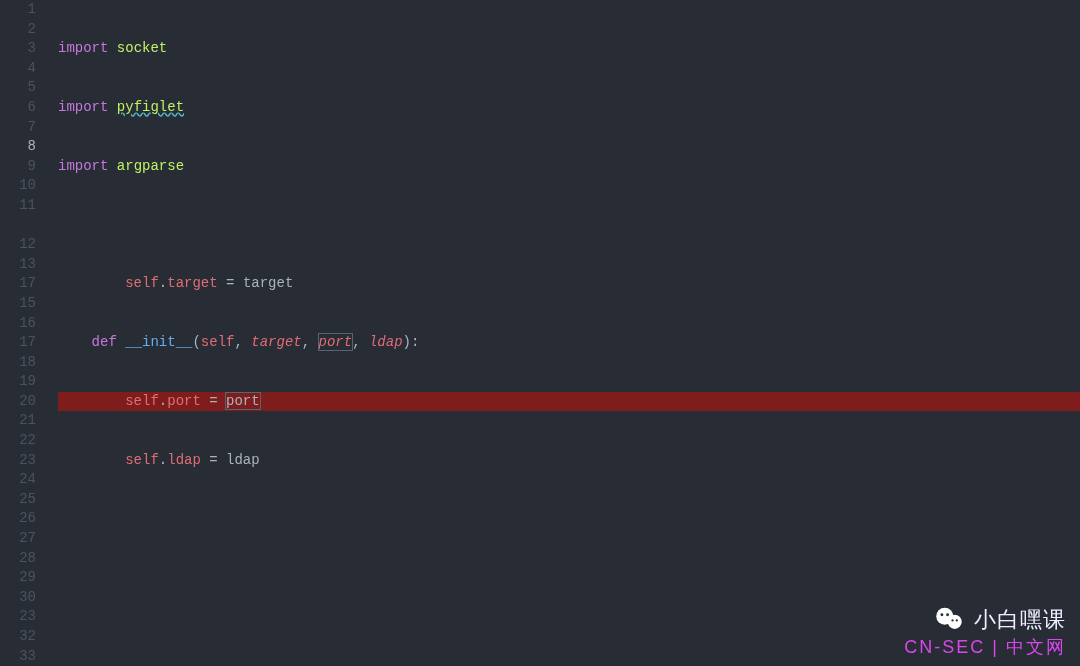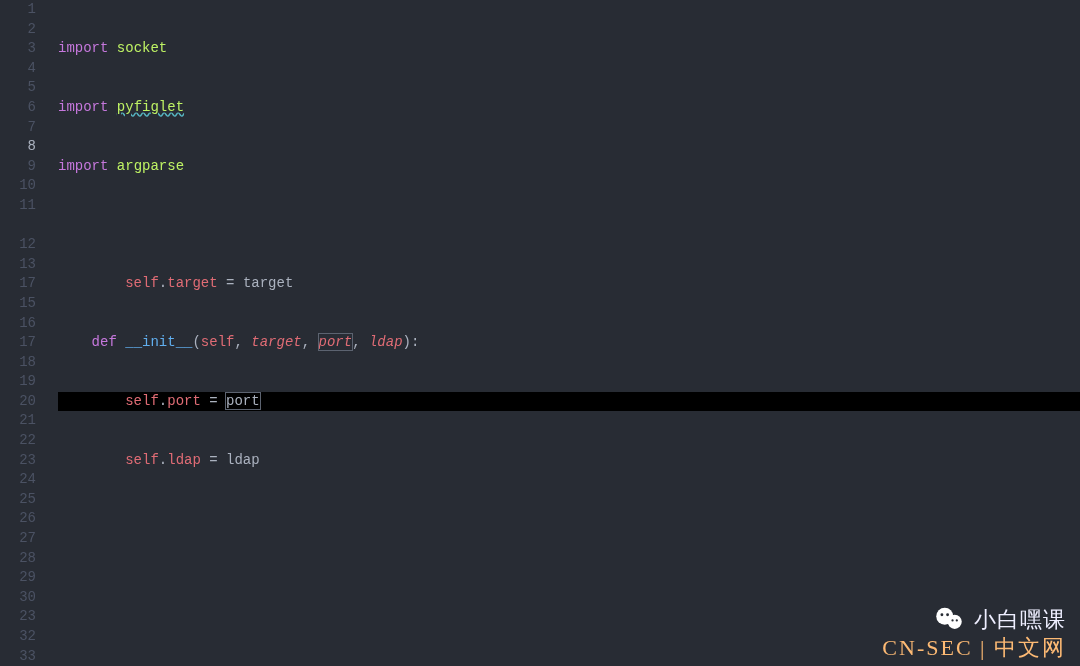--- a/index.html
+++ b/index.html
@@ -33,21 +33,21 @@
   }
   .code {
     flex: 1;
     padding-left: 8px;
     white-space: pre;
   }
   .line {
     height: 19.6px;
   }
   .highlighted {
-    background: #000000;
+    background: #7f1d1d;
   }
   .gutter .active {
     color: #abb2bf;
   }
   
   .kw { color: #c678dd; }
   .mod { color: #bef264; }
   .cl { color: #e5c07b; }
   .fn { color: #61afef; }
   .self { color: #e06c75; }
@@ -78,23 +78,23 @@
     align-items: center;
     justify-content: flex-end;
     color: #eef;
     font-family: sans-serif;
     font-size: 22px;
     letter-spacing: 1px;
     gap: 8px;
   }
   .watermark .row1 svg { width: 34px; height: 34px; }
   .watermark .row2 {
-    color: #fdba74;
-    font-family: Liberation Serif, serif;
-    font-size: 22px;
+    color: #d946ef;
+    font-family: Liberation Sans, sans-serif;
+    font-size: 18px;
     letter-spacing: 2px;
     margin-top: 2px;
   }
 </style>
 </head>
 <body>
 
 <div class="editor">
   <div class="gutter" id="gutter">
       <div>1</div>

